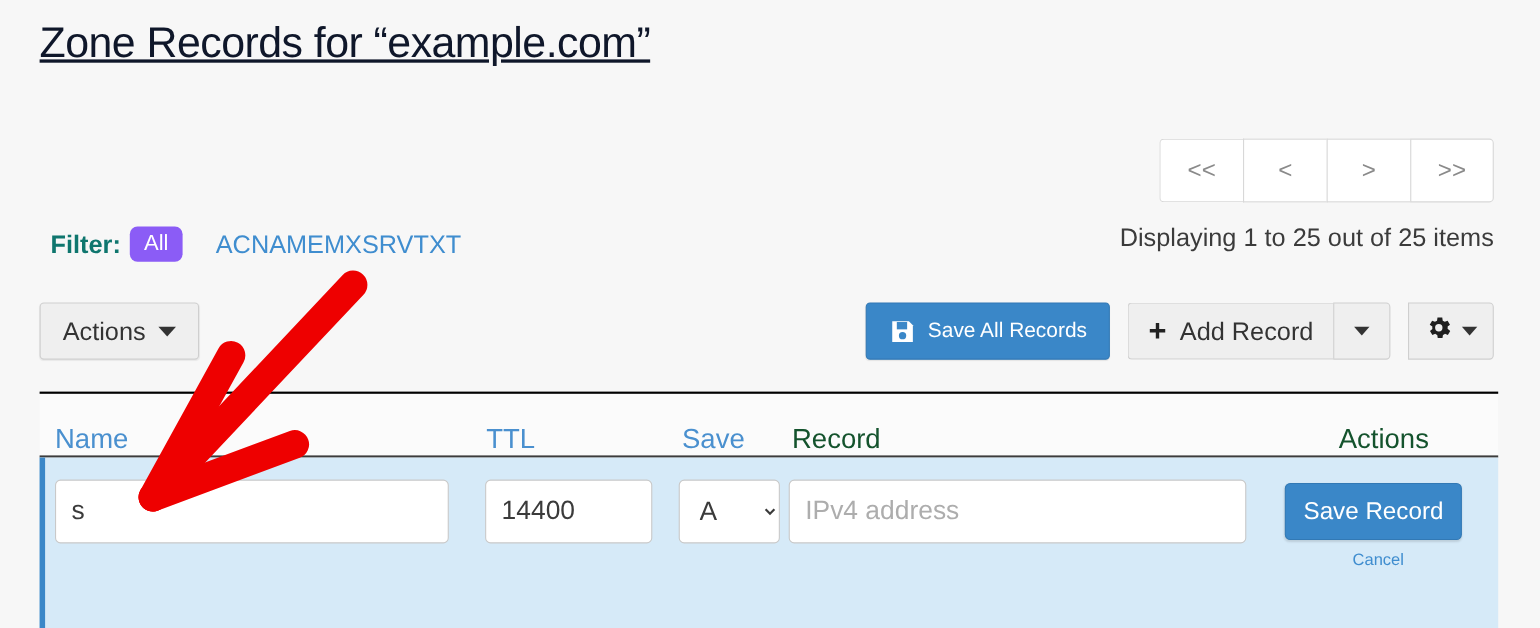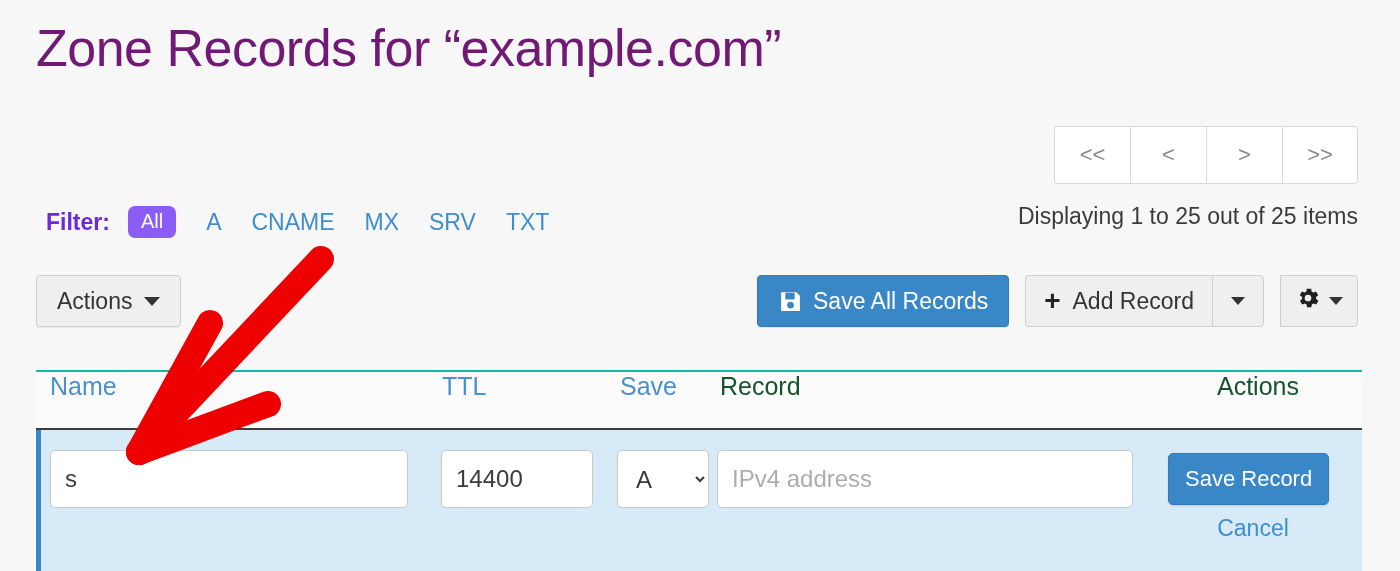--- a/index.html
+++ b/index.html
@@ -20,25 +20,26 @@
     position: relative;
     width: 1400px;
     height: 571px;
   }
 
   
   .page-title {
     position: absolute;
     left: 36px;
     top: 18px;
-    font-size: 52px;
+    font-size: 39px;
     font-weight: 400;
-    color: #701a75;
+    color: #0f172a;
     letter-spacing: -0.5px;
     white-space: nowrap;
+    text-decoration: underline;
   }
 
   
   .search-group {
     position: absolute;
     left: 36px;
     top: 126px;
     display: flex;
     align-items: stretch;
     height: 59px;
@@ -75,37 +76,36 @@
     position: absolute;
     left: 46px;
     top: 205px;
     display: flex;
     align-items: center;
     height: 34px;
     font-size: 23px;
   }
   .filter-label {
     font-weight: bold;
-    color: #6d28d9;
-    margin-right: 18px;
+    color: #0f766e;
+    margin-right: 8px;
   }
   .filter-pill {
     background: #8b5cf6;
     color: #ffffff;
     border-radius: 7px;
     padding: 5px 13px 7px 13px;
     font-size: 20px;
     line-height: 1;
     text-decoration: none;
     display: inline-block;
   }
   .filter-link {
     color: #3f8dcf;
     text-decoration: none;
-    margin-left: 30px;
     font-size: 23px;
   }
   .filter-link.first { margin-left: 30px; }
 
   
   .pager {
     position: absolute;
     right: 42px;
     top: 126px;
     display: flex;
@@ -172,21 +172,21 @@
     position: absolute;
     right: 42px;
     top: 275px;
     display: flex;
     align-items: stretch;
   }
   .btn-primary {
     background: #3a87c8;
     border: 1px solid #3279b5;
     color: #ffffff;
-    font-size: 23px;
+    font-size: 19px;
     border-radius: 4px;
     height: 52px;
     display: flex;
     align-items: center;
     padding: 0 20px;
     cursor: pointer;
     box-sizing: border-box;
     box-shadow: 0 1px 1px rgba(0,0,0,0.08);
   }
   .btn-primary .save-ico { margin-right: 10px; display: flex; }
@@ -214,26 +214,25 @@
 
   
   .table {
     position: absolute;
     left: 36px;
     top: 356px;
     width: 1326px;
   }
   .thead {
     display: flex;
-    align-items: flex-start;
+    align-items: flex-end;
     height: 56px;
-    border-top: 2px solid #14b8a6;
+    border-top: 2px solid #000000;
     border-bottom: 2px solid #3c3c3c;
     background: #fbfbfb;
-    margin-top: 14px;
   }
   .th {
     font-size: 25px;
     color: #14532d;
     box-sizing: border-box;
     padding-left: 14px;
   }
   .th.link { color: #4a90cf; }
   .col-name   { width: 392px; }
   .col-ttl    { width: 178px; }
@@ -303,21 +302,21 @@
     box-shadow: 0 1px 2px rgba(0,0,0,0.12);
     display: block;
     margin: 3px 0 0 1px;
   }
   .cancel-link {
     display: block;
     text-align: center;
     width: 172px;
     margin-top: 10px;
     color: #3f8dcf;
-    font-size: 23px;
+    font-size: 15px;
     text-decoration: none;
     cursor: pointer;
   }
 
   
   .annot {
     position: absolute;
     left: 0; top: 0;
     width: 1400px; height: 571px;
     pointer-events: none;

